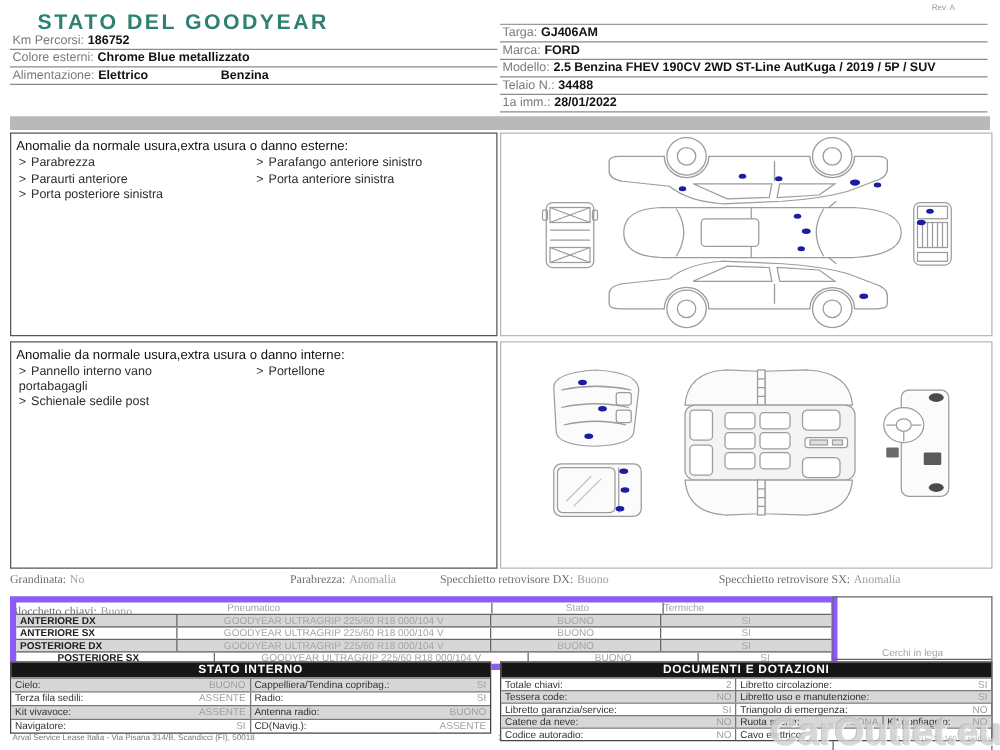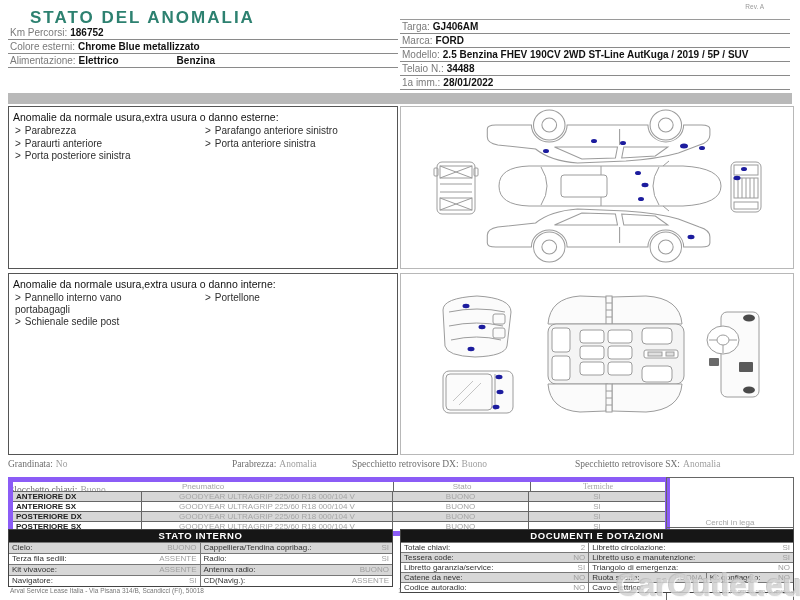--- a/index.html
+++ b/index.html
@@ -28,25 +28,25 @@
 
   .diagram-box{position:absolute;border:1px solid #b8b8b8;background:#fff;}
   svg{display:block;}
 
   .status-item{position:absolute;font-size:9.5px;font-family:Liberation Serif, serif;}
   .status-label{color:#6e6e6e;}
   .status-value{color:#9e9e9e;margin-left:3px;}
 
   .tire-table{position:absolute;left:8px;top:477px;width:652px;border:5px solid #8b5cf6;font-size:8px;}
   .tt-row{display:flex;border-bottom:1px solid #666;height:9px;line-height:9px;overflow:hidden;}
-  .tt-row:last-child{border-bottom:none;}
+  .tt-row:last-child{border-bottom:none;margin-left:30px;}
   .tt-row.shade{background:#d7d7d7;}
   .tt-h1{width:380px;text-align:center;color:#a5a5a5;border-right:1px solid #666;}
   .tt-h2{width:136px;text-align:center;color:#a5a5a5;border-right:1px solid #666;}
-  .tt-h3{flex:1;text-align:center;color:#a5a5a5;font-family:Liberation Serif, serif;}
+  .tt-h3{flex:1;color:#a5a5a5;}
   .tt-pos{width:129px;font-weight:bold;color:#222;padding-left:3px;border-right:1px solid #666;box-sizing:border-box;}
   .tt-spec{width:251px;text-align:center;color:#a5a5a5;border-right:1px solid #666;box-sizing:border-box;}
   .tt-stato{width:136px;text-align:center;color:#a5a5a5;border-right:1px solid #666;box-sizing:border-box;}
   .tt-term{flex:1;text-align:center;color:#a5a5a5;}
   .cerchi-table{position:absolute;left:666px;top:477px;width:126px;border:1px solid #666;font-size:8px;}
   .ct-row{border-bottom:1px solid #666;height:9px;line-height:9px;text-align:center;color:#a5a5a5;overflow:hidden;margin-top:40px;}
   .ct-row:last-child{border-bottom:none;}
   .ct-row.shade{background:#d7d7d7;}
 
   .bt{position:absolute;top:529px;border:1px solid #444;font-size:8px;background:#fff;}
@@ -70,21 +70,21 @@
   .footer-left{position:absolute;left:10px;top:587px;font-size:6.5px;color:#777;}
   .footer-page{position:absolute;left:0;top:587px;width:100%;text-align:center;font-size:6.5px;color:#777;}
   .footer-id{position:absolute;right:8px;top:589px;font-size:6px;color:#b5b5b5;}
   .watermark{position:absolute;right:-2px;bottom:-4px;font-size:31px;font-weight:bold;color:#d2d2d2;opacity:0.85;text-shadow:1px 1px 0 #f7f7f7,-1px -1px 0 #bdbdbd;z-index:10;}
 </style>
 </head>
 <body>
 
 <div class="page">
 
-  <div class="title" style="color: rgb(45, 129, 112);">STATO DEL ANOMALIA</div>
+  <div class="title" style="color: rgb(45, 129, 112);">STATO DEL GOODYEAR</div>
   <div class="rev">Rev. A</div>
 
   <div class="info-left">
     <div class="info-row">
       <span class="info-label">Km Percorsi:</span><span class="info-value">186752</span>
     </div>
     <div class="info-row">
       <span class="info-label">Colore esterni:</span><span class="info-value">Chrome Blue metallizzato</span>
     </div>
     <div class="info-row">

